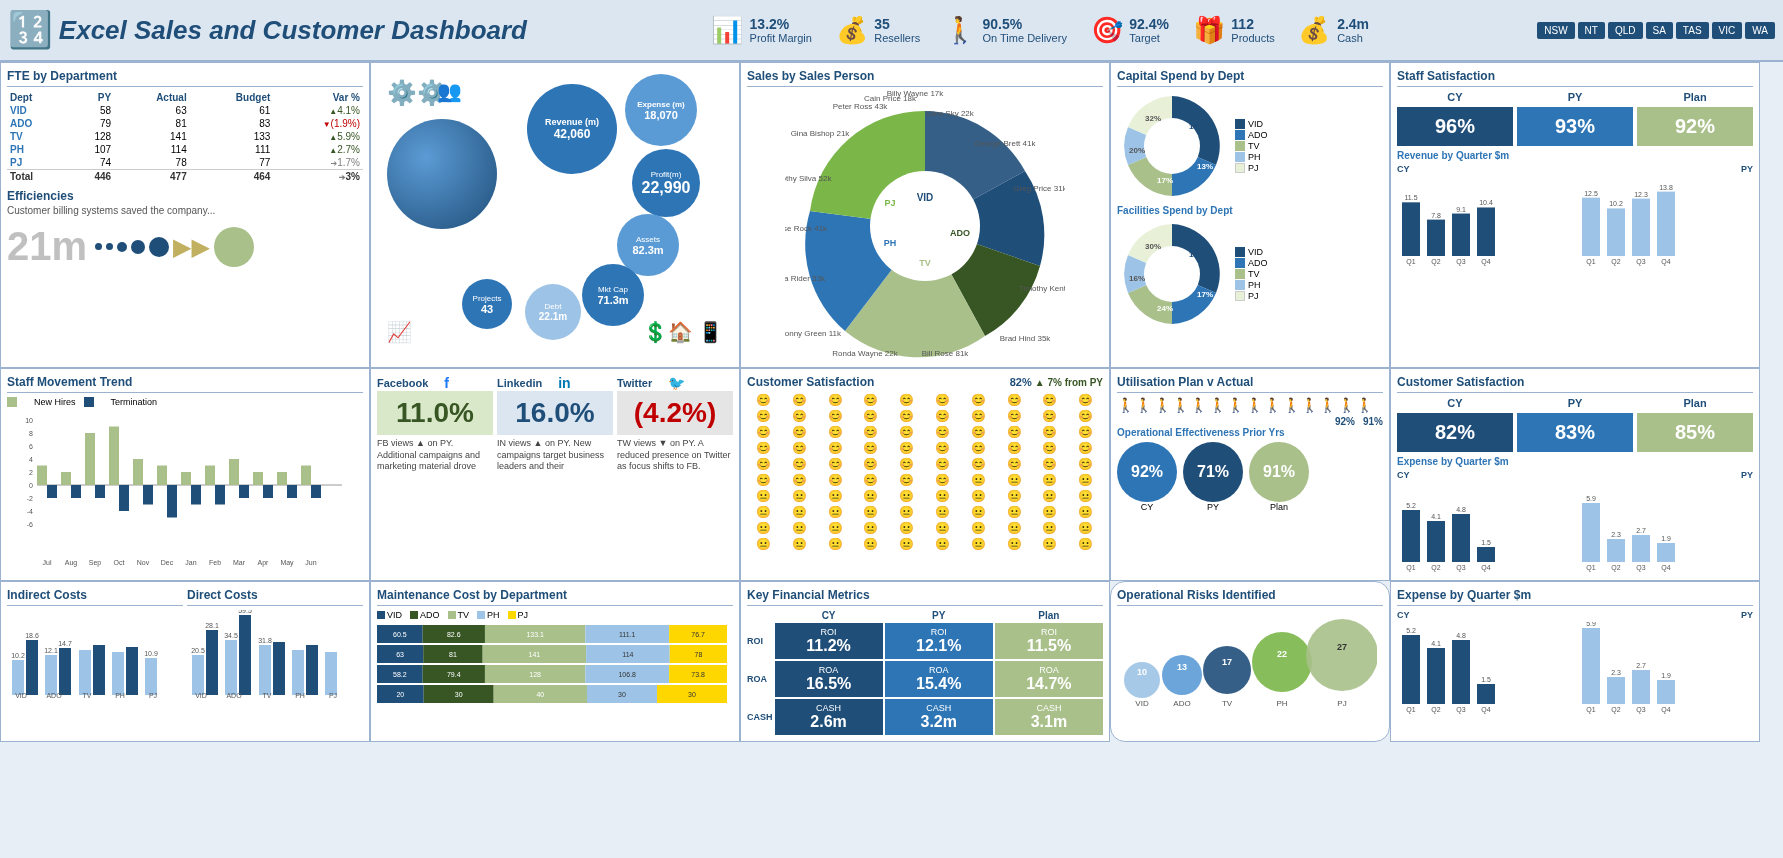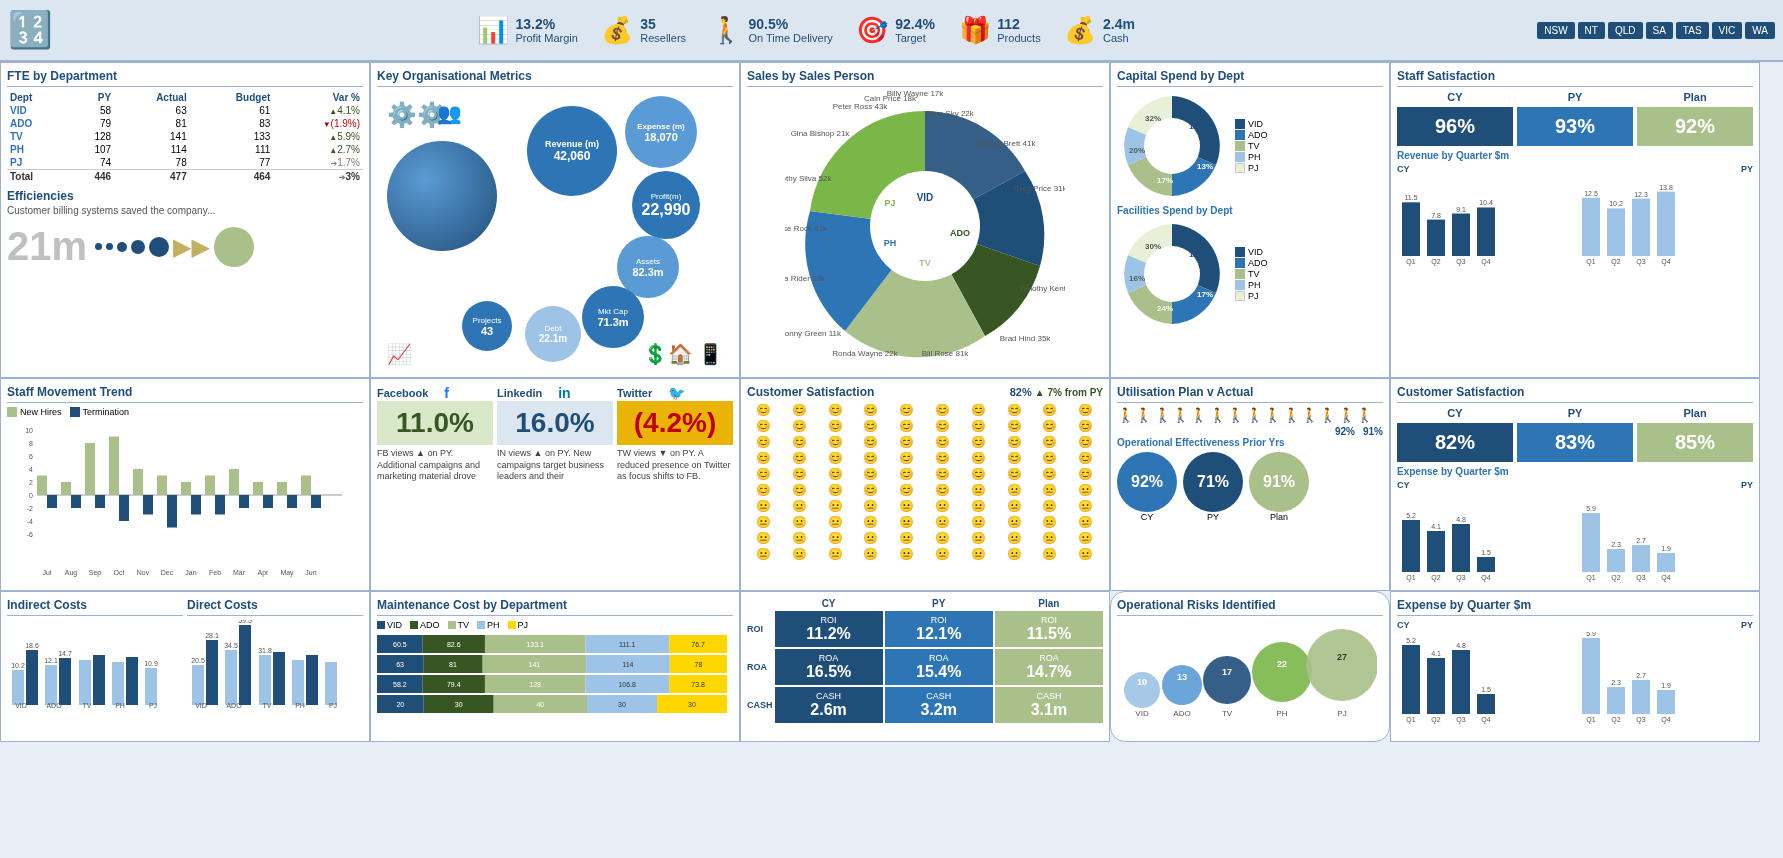--- a/index.html
+++ b/index.html
@@ -85,21 +85,21 @@
     .kpi-box-green { background: #a9c08a; }
     .kpi-boxes-header { display: flex; gap: 4px; margin-bottom: 2px; }
     .kpi-box-header { flex: 1; text-align: center; font-size: 11px; font-weight: bold; color: #1f4e79; }
 
     
     .social-grid { display: grid; grid-template-columns: 1fr 1fr 1fr; gap: 4px; }
     .social-header { display: flex; align-items: center; gap: 16px; font-size: 11px; font-weight: bold; color: #1f4e79; }
     .social-pct { font-size: 28px; font-weight: bold; padding: 6px; text-align: center; }
     .social-pct-green { color: #375623; background: #d9e8c8; }
     .social-pct-blue { color: #1f4e79; background: #dce6f1; }
-    .social-pct-neg { color: #c00000; background: #eab308; }
+    .social-pct-neg { color: #c00000; background: #e5e5e5; }
     .social-desc { font-size: 9px; color: #444; margin-top: 3px; line-height: 1.3; }
 
     
     .op-eff-boxes { display: flex; gap: 6px; margin: 4px 0; }
     .op-eff-circle { width: 60px; height: 60px; border-radius: 50%; display: flex; flex-direction: column; align-items: center; justify-content: center; font-size: 16px; font-weight: bold; color: white; }
     .op-eff-cy { background: #2e75b6; }
     .op-eff-py { background: #1f4e79; }
     .op-eff-plan { background: #a9c08a; }
     .fin-box { padding: 4px; text-align: center; }
     .fin-box-cy { background: #1f4e79; color: white; }
@@ -111,29 +111,30 @@
     .section-subtitle { font-size: 10px; color: #2e75b6; margin-bottom: 3px; font-weight: bold; }
     .inline-legend { display: flex; gap: 8px; margin-bottom: 3px; flex-wrap: wrap; }
     .inline-legend-item { display: flex; align-items: center; gap: 2px; font-size: 9px; }
     .legend-sq { width: 8px; height: 8px; }
     .l-vid { background: #1f4e79; }
     .l-ado { background: #375623; }
     .l-tv { background: #a9c08a; }
     .l-ph { background: #9dc3e6; }
     .l-pj { background: #ffd700; }
     .mv-legend { display: flex; gap: 8px; margin-bottom: 3px; }
-    .mv-legend-item { display: flex; align-items: center; gap: 3px; font-size: 9px; }
+    .mv-legend-item { display: flex; align-items: center; gap: 17px; font-size: 9px; }
     .mv-legend-sq { width: 10px; height: 10px; }
   </style>
 </head>
 <body>
 
 <div class="header">
   <div class="header-logo">
     <span class="logo-icon">🔢</span>
+    <span class="header-title">Excel Sales and Customer Dashboard</span>
   </div>
   <div class="header-kpis">
 
   <div class="kpi-item">
     <span style="font-size:26px;">📊</span>
     <div class="kpi-text">
       <span class="kpi-value">13.2%</span>
       <span class="kpi-label">Profit Margin</span>
     </div>
   </div>
@@ -256,21 +257,20 @@
           <div class="dot dot-md"></div>
           <div class="dot dot-lg"></div>
           <span class="arrow-right-big">▶▶</span>
           <div class="dot dot-green"></div>
         </div>
       </div>
     </div>
   </div>
 
   <div class="section key-org-section">
-    <div class="section-title">Key Organisational Metrics</div>
     <div style="position:relative; height:280px; overflow:hidden;">
 
       <div style="position:absolute; left:10px; top:50px; width:110px; height:110px; background:radial-gradient(circle at 35% 35%, #5b9bd5, #1f4e79); border-radius:50%;"></div>
 
       <div style="position:absolute; left:10px; top:10px; font-size:24px;">⚙️⚙️</div>
 
       <div style="position:absolute; left:60px; top:10px; font-size:20px;">👥</div>
 
       <div class="bubble" style="width:90px;height:90px;background:#2e75b6;top:15px;left:150px;border-radius:50%;display:flex;flex-direction:column;align-items:center;justify-content:center;color:white;position:absolute;">
         <div style="font-size:9px;">Revenue (m)</div>
@@ -902,20 +902,21 @@
           <rect x="116.66666666666666" y="62" width="93.33333333333333" height="18" fill="#a9c08a"></rect>
           <text x="163.33333333333331" y="74" text-anchor="middle" font-size="7" fill="white">40</text>
           <rect x="210" y="62" width="70" height="18" fill="#9dc3e6"></rect>
           <text x="245" y="74" text-anchor="middle" font-size="7" fill="#333">30</text>
           <rect x="280" y="62" width="70" height="18" fill="#ffd700"></rect>
           <text x="315" y="74" text-anchor="middle" font-size="7" fill="#333">30</text>
         </svg></div>
   </div>
 
   <div class="section key-financial-section">
+    <div class="section-title">Key Financial Metrics</div>
     <div style="display:grid;grid-template-columns:auto 1fr 1fr 1fr;gap:2px;">
       <div></div>
       <div style="text-align:center;font-weight:bold;font-size:10px;color:#1f4e79;">CY</div>
       <div style="text-align:center;font-weight:bold;font-size:10px;color:#1f4e79;">PY</div>
       <div style="text-align:center;font-weight:bold;font-size:10px;color:#1f4e79;">Plan</div>
 
       <div style="font-size:9px;font-weight:bold;color:#1f4e79;display:flex;align-items:center;">ROI</div>
       <div class="fin-box fin-box-cy">
           <div class="fin-label">ROI</div>
           <div class="fin-value">11.2%</div>

